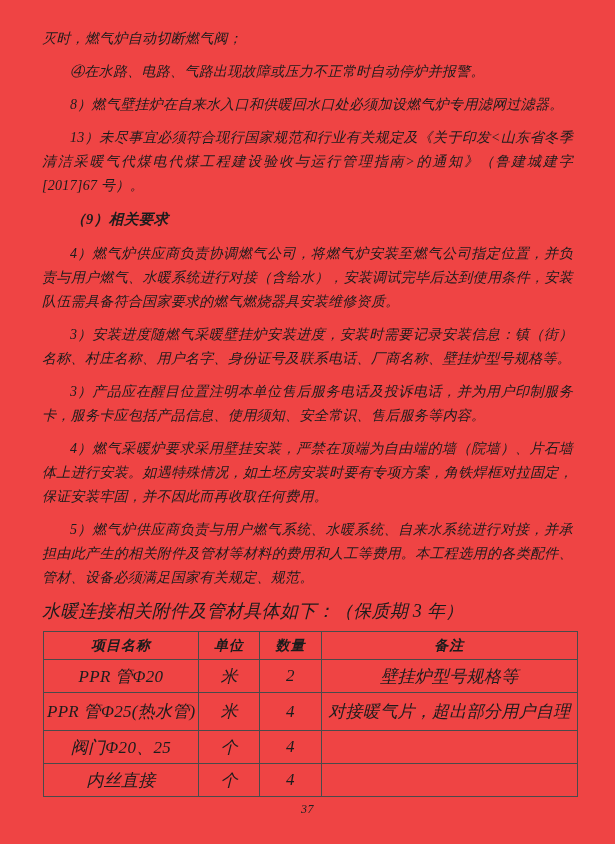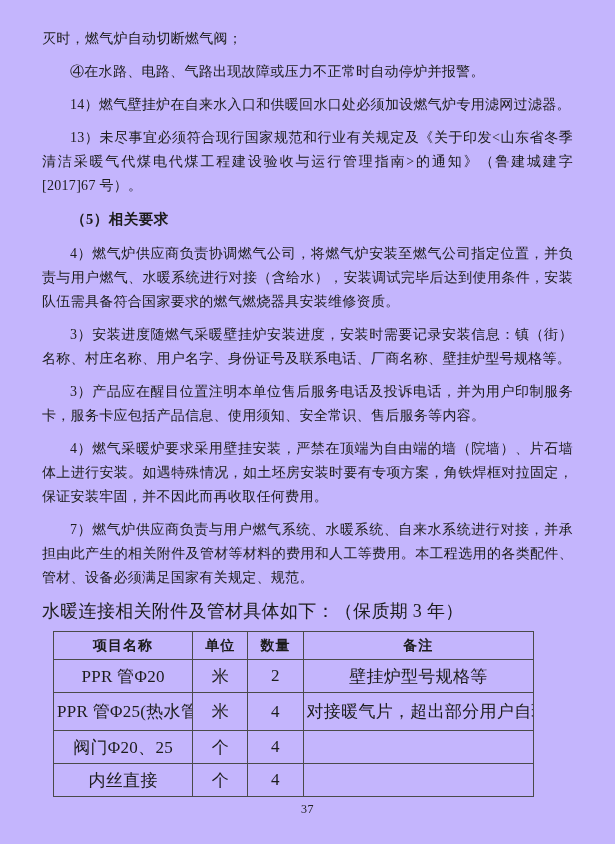--- a/index.html
+++ b/index.html
@@ -4,25 +4,26 @@
 <style>
   html, body {
     margin: 0;
     padding: 0;
     background: #ffffff;
   }
   .page {
     position: relative;
     width: 615px;
     height: 844px;
-    background: #c4b5fd;
+    background: #ef4444;
     font-family: "Liberation Serif", "DejaVu Serif", serif;
     color: #1c1c1c;
     overflow: hidden;
     box-sizing: border-box;
+    font-style: italic;
   }
   .content {
     padding: 27px 42px 0 42px;
   }
   p.para {
     margin: 0 0 9px 0;
     font-size: 14px;
     line-height: 24px;
     text-align: justify;
     letter-spacing: 0.3px;
@@ -38,22 +39,22 @@
     text-indent: 2em;
     letter-spacing: 0.5px;
   }
   p.table-intro {
     margin: 0 0 8px 0;
     font-size: 18px;
     line-height: 24px;
     letter-spacing: 0.3px;
   }
   table.materials {
-    width: 481px;
-    margin-left: 11px;
+    width: 535px;
+    margin-left: 1px;
     border-collapse: collapse;
     table-layout: fixed;
     padding-left: 44px;
   }
   table.materials th,
   table.materials td {
     border: 1px solid #4a4a4a;
     text-align: center;
     vertical-align: middle;
     padding: 0 3px;
@@ -88,30 +89,30 @@
   }
 </style>
 </head>
 <body>
 
 <div class="page">
   <div class="content">
 
     <p class="para">灭时，燃气炉自动切断燃气阀；</p>
     <p class="para indent">④在水路、电路、气路出现故障或压力不正常时自动停炉并报警。</p>
-    <p class="para indent">14）燃气壁挂炉在自来水入口和供暖回水口处必须加设燃气炉专用滤网过滤器。</p>
+    <p class="para indent">8）燃气壁挂炉在自来水入口和供暖回水口处必须加设燃气炉专用滤网过滤器。</p>
     <p class="para indent">13）未尽事宜必须符合现行国家规范和行业有关规定及《关于印发&lt;山东省冬季清洁采暖气代煤电代煤工程建设验收与运行管理指南&gt;的通知》（鲁建城建字[2017]67 号）。</p>
 
-    <h3 class="heading">（5）相关要求</h3>
+    <h3 class="heading">（9）相关要求</h3>
 
     <p class="para indent">4）燃气炉供应商负责协调燃气公司，将燃气炉安装至燃气公司指定位置，并负责与用户燃气、水暖系统进行对接（含给水），安装调试完毕后达到使用条件，安装队伍需具备符合国家要求的燃气燃烧器具安装维修资质。</p>
     <p class="para indent">3）安装进度随燃气采暖壁挂炉安装进度，安装时需要记录安装信息：镇（街）名称、村庄名称、用户名字、身份证号及联系电话、厂商名称、壁挂炉型号规格等。</p>
     <p class="para indent">3）产品应在醒目位置注明本单位售后服务电话及投诉电话，并为用户印制服务卡，服务卡应包括产品信息、使用须知、安全常识、售后服务等内容。</p>
     <p class="para indent">4）燃气采暖炉要求采用壁挂安装，严禁在顶端为自由端的墙（院墙）、片石墙体上进行安装。如遇特殊情况，如土坯房安装时要有专项方案，角铁焊框对拉固定，保证安装牢固，并不因此而再收取任何费用。</p>
-    <p class="para indent">7）燃气炉供应商负责与用户燃气系统、水暖系统、自来水系统进行对接，并承担由此产生的相关附件及管材等材料的费用和人工等费用。本工程选用的各类配件、管材、设备必须满足国家有关规定、规范。</p>
+    <p class="para indent">5）燃气炉供应商负责与用户燃气系统、水暖系统、自来水系统进行对接，并承担由此产生的相关附件及管材等材料的费用和人工等费用。本工程选用的各类配件、管材、设备必须满足国家有关规定、规范。</p>
 
     <p class="table-intro">水暖连接相关附件及管材具体如下：（保质期 3 年）</p>
 
     <table class="materials">
       <colgroup>
         <col class="col-item">
         <col class="col-unit">
         <col class="col-qty">
         <col class="col-remark">
       </colgroup>

